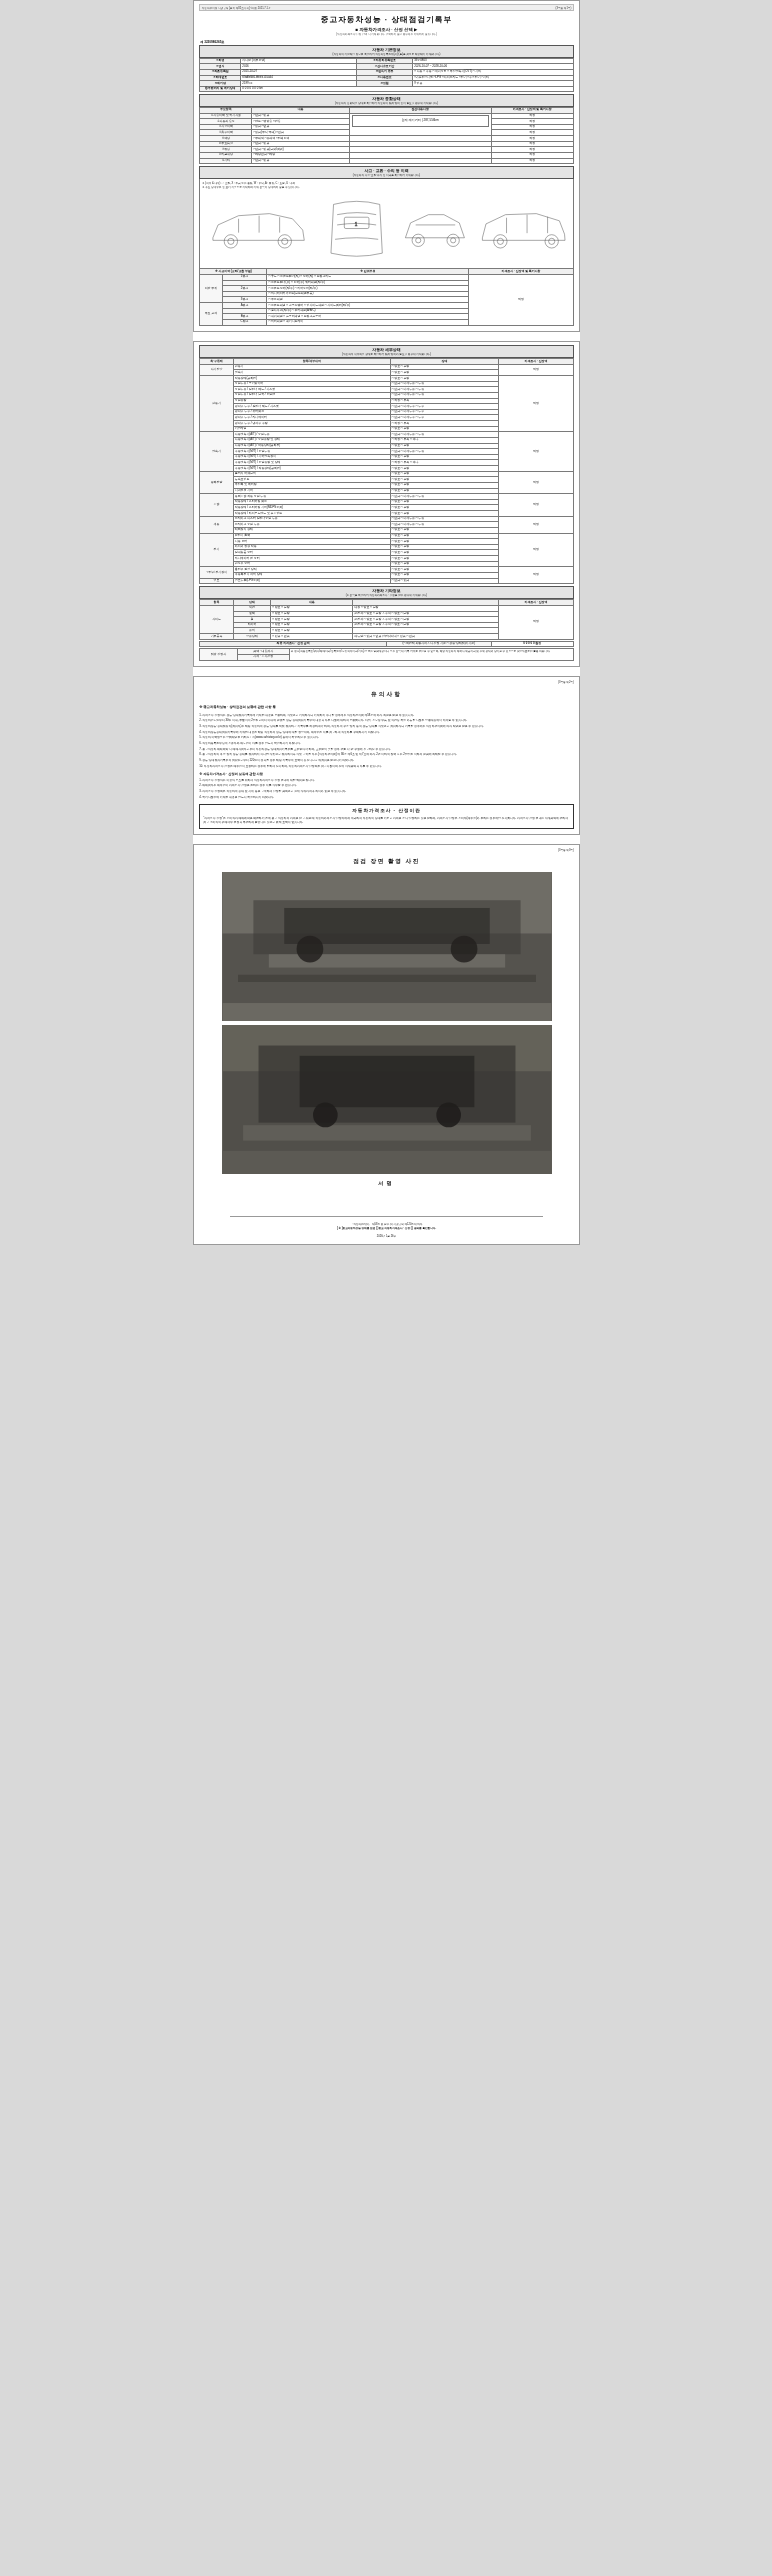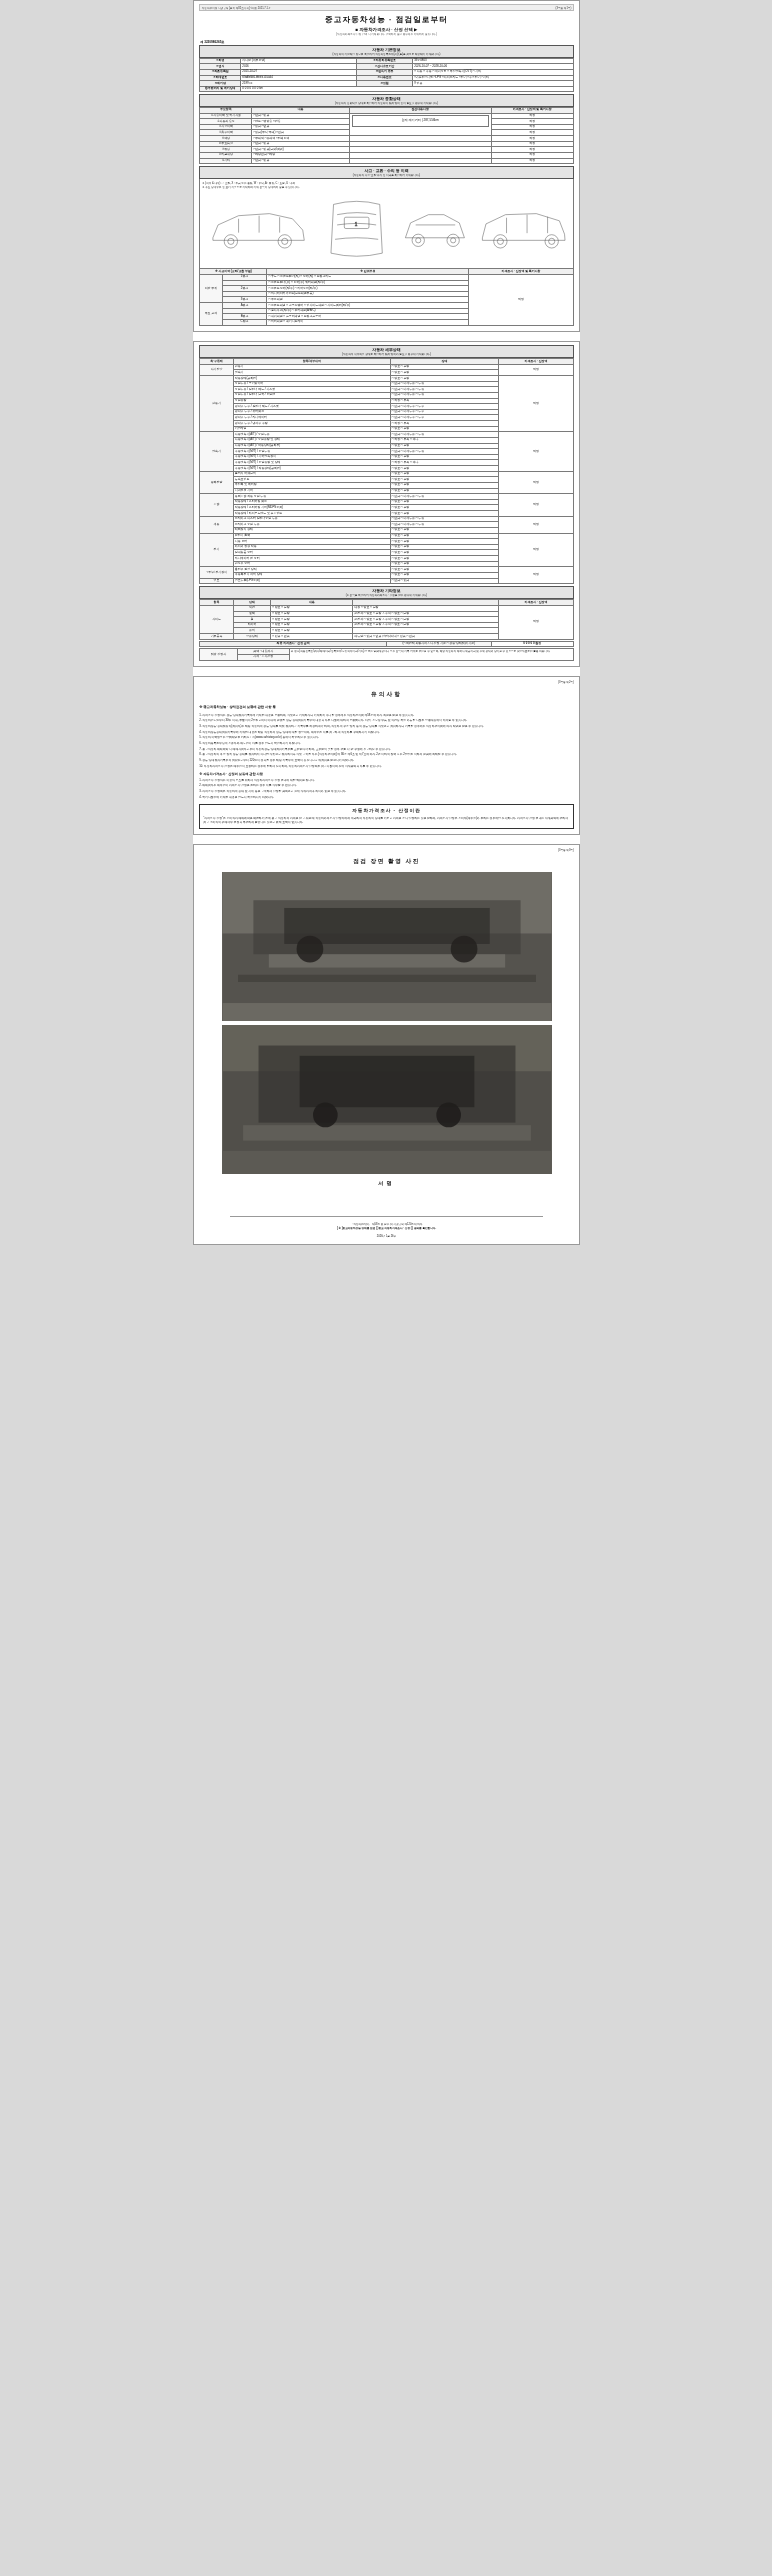--- a/index.html
+++ b/index.html
@@ -102,21 +102,21 @@
 <body>
 
 <div class="page">
 
   <div class="sheet">
     <div class="topbar">
       <span>자동차관리법 시행규칙 [별지 제82호서식] &lt;개정 2021.7.1.&gt;</span>
       <span>(3쪽중 제1쪽)</span>
     </div>
 
-    <div class="title-main">중고자동차성능 · 점검일로부터</div>
+    <div class="title-main">중고자동차성능 · 상태점검기록부</div>
     <div class="title-sub">■ 자동차가격조사 · 산정 선택 ▶</div>
     <div class="title-note">(자동차가격조사·산정 선택 시 기재합니다. 선택하지 않은 경우에는 기재하지 않습니다.)</div>
 
     <div class="docno">
       <span>제</span>
       <span>3220986265호</span>
     </div>
 
     <div class="sechdr">
       <span>자동차 기본정보</span>

